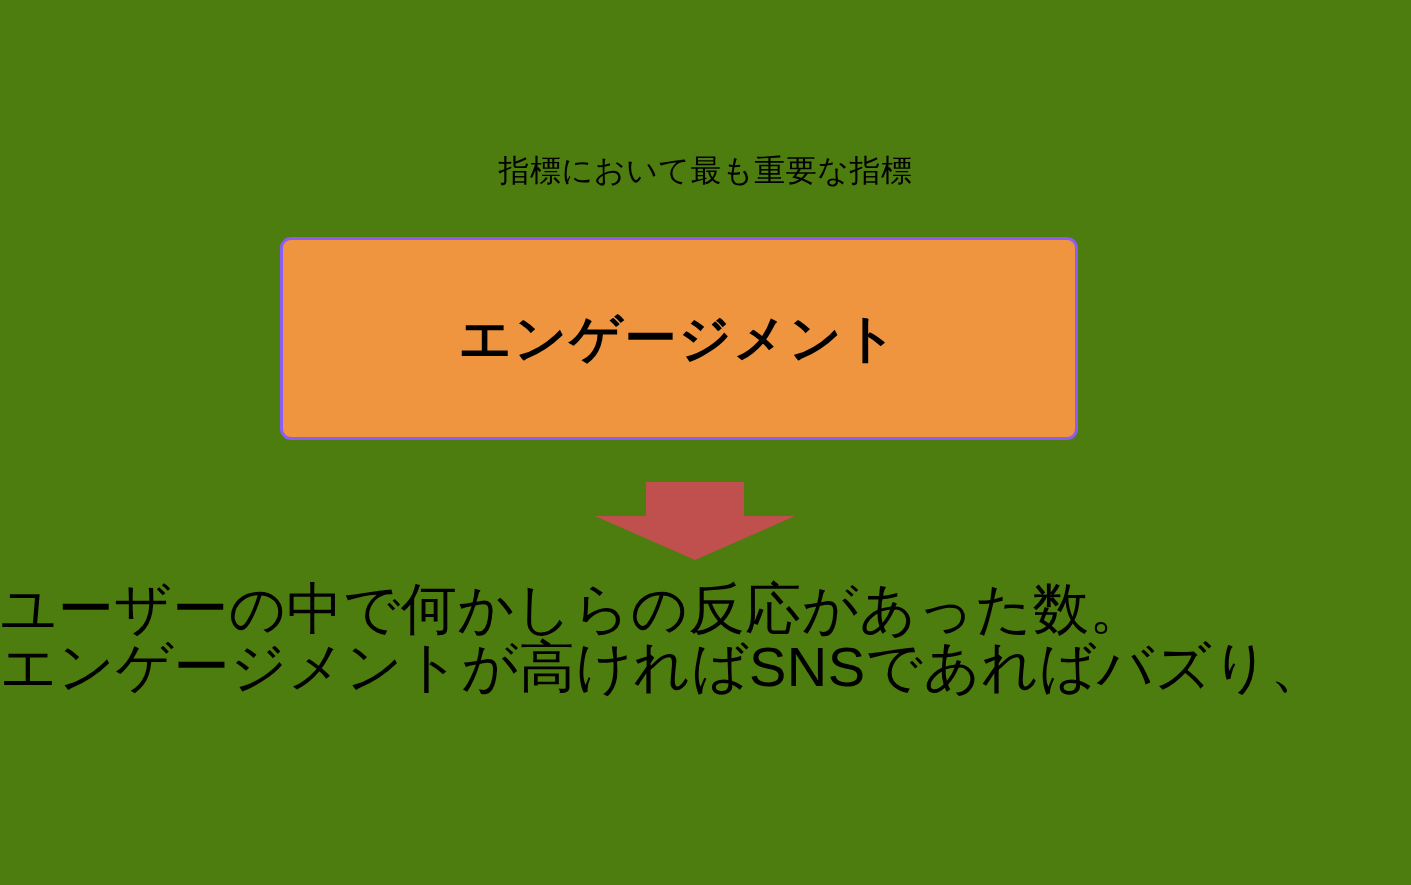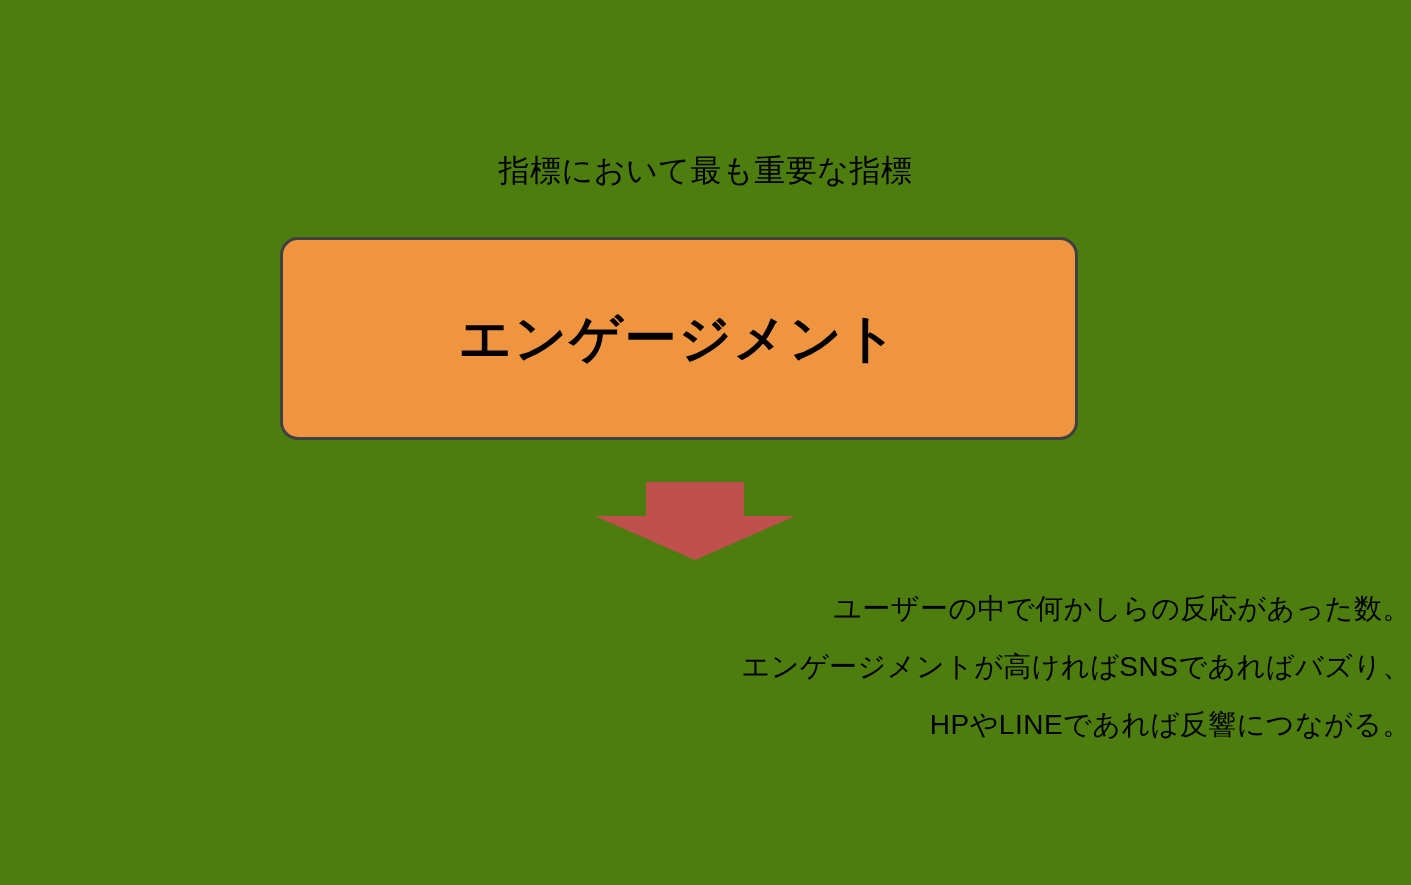--- a/index.html
+++ b/index.html
@@ -41,22 +41,22 @@
 
   
   .main-box {
     position: absolute;
     left: 280px;
     top: 237px;
     width: 798px;
     height: 203px;
     box-sizing: border-box;
     background: #F0953F;
-    border: 3px solid #404040;
-    border-radius: 18px;
+    border: 3px solid #8b5cf6;
+    border-radius: 11px;
     display: flex;
     align-items: center;
     justify-content: center;
   }
   .main-box-label {
     font-size: 52px;
     font-weight: bold;
     letter-spacing: 2px;
     color: #000000;
     white-space: nowrap;
@@ -73,22 +73,22 @@
   .arrow-wrap svg {
     display: block;
   }
 
   
   .description {
     position: absolute;
     left: 0;
     top: 580px;
     width: 1411px;
-    text-align: right;
-    font-size: 28px;
+    text-align: left;
+    font-size: 56px;
     line-height: 58px;
     letter-spacing: 0.5px;
     color: #000000;
   }
   .description .line {
     display: block;
     white-space: nowrap;
   }
 </style>
 </head>
@@ -104,16 +104,15 @@
 
   <div class="arrow-wrap">
     <svg width="200" height="78" viewBox="0 0 200 78" xmlns="http://www.w3.org/2000/svg">
       <polygon points="51,0 149,0 149,34 200,34 100,78 0,34 51,34" fill="#C0504D"></polygon>
     </svg>
   </div>
 
   <div class="description">
     <span class="line">ユーザーの中で何かしらの反応があった数。</span>
     <span class="line">エンゲージメントが高ければSNSであればバズり、</span>
-    <span class="line">HPやLINEであれば反響につながる。</span>
   </div>
 
 </div>
 
 </body></html>

